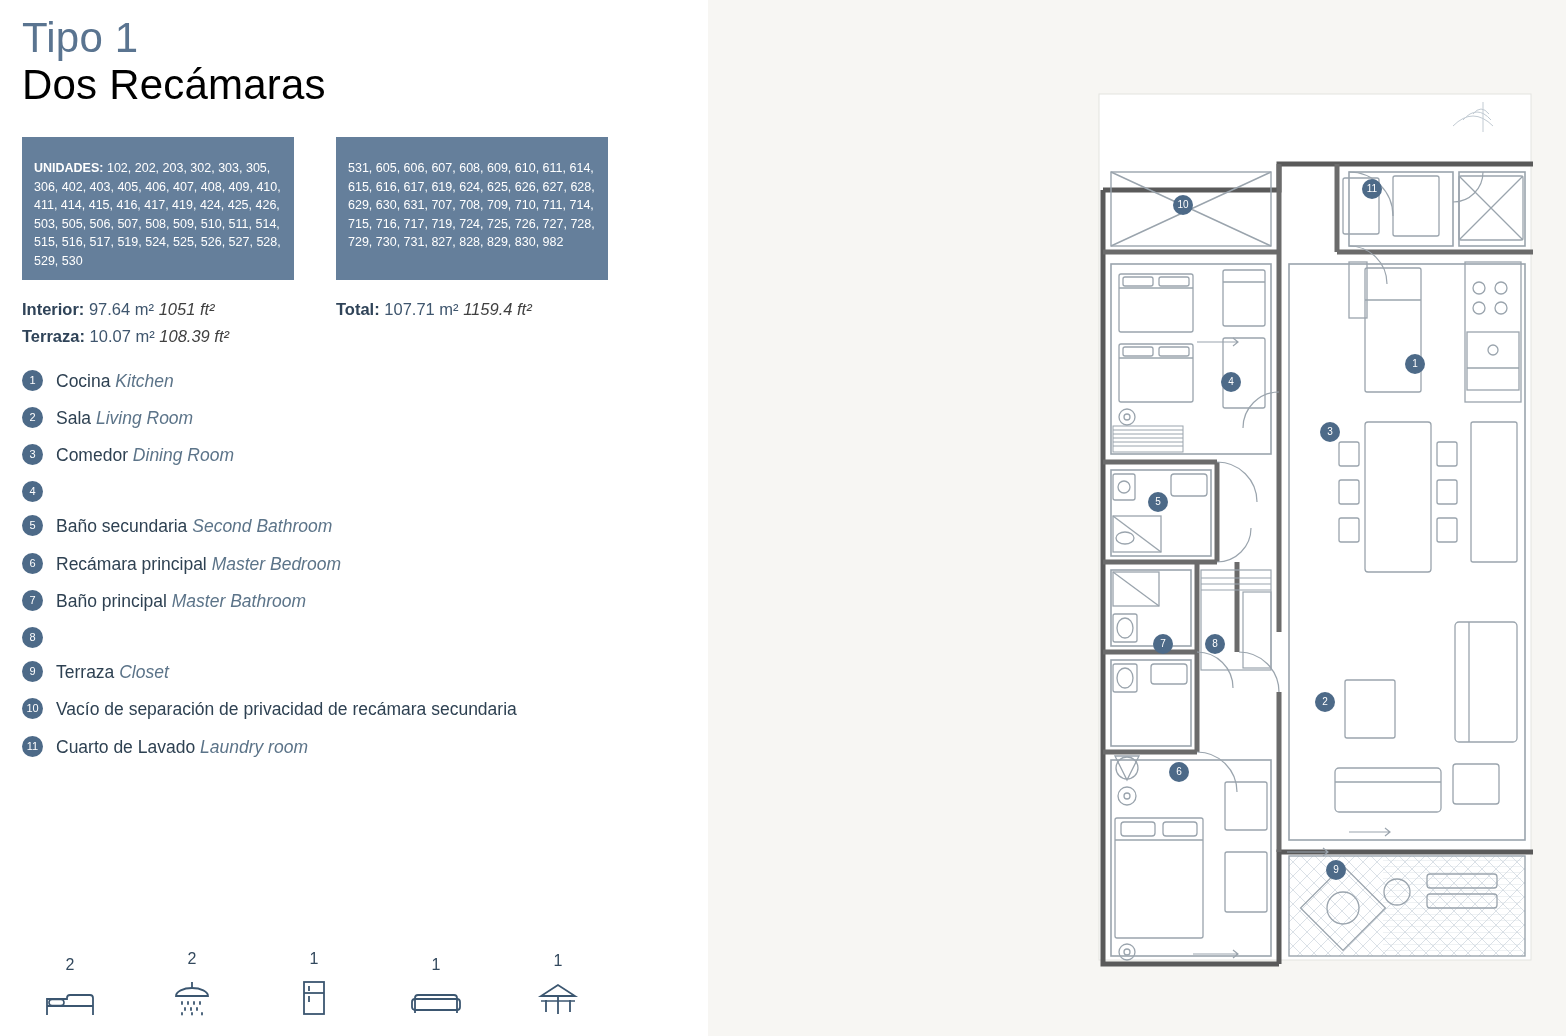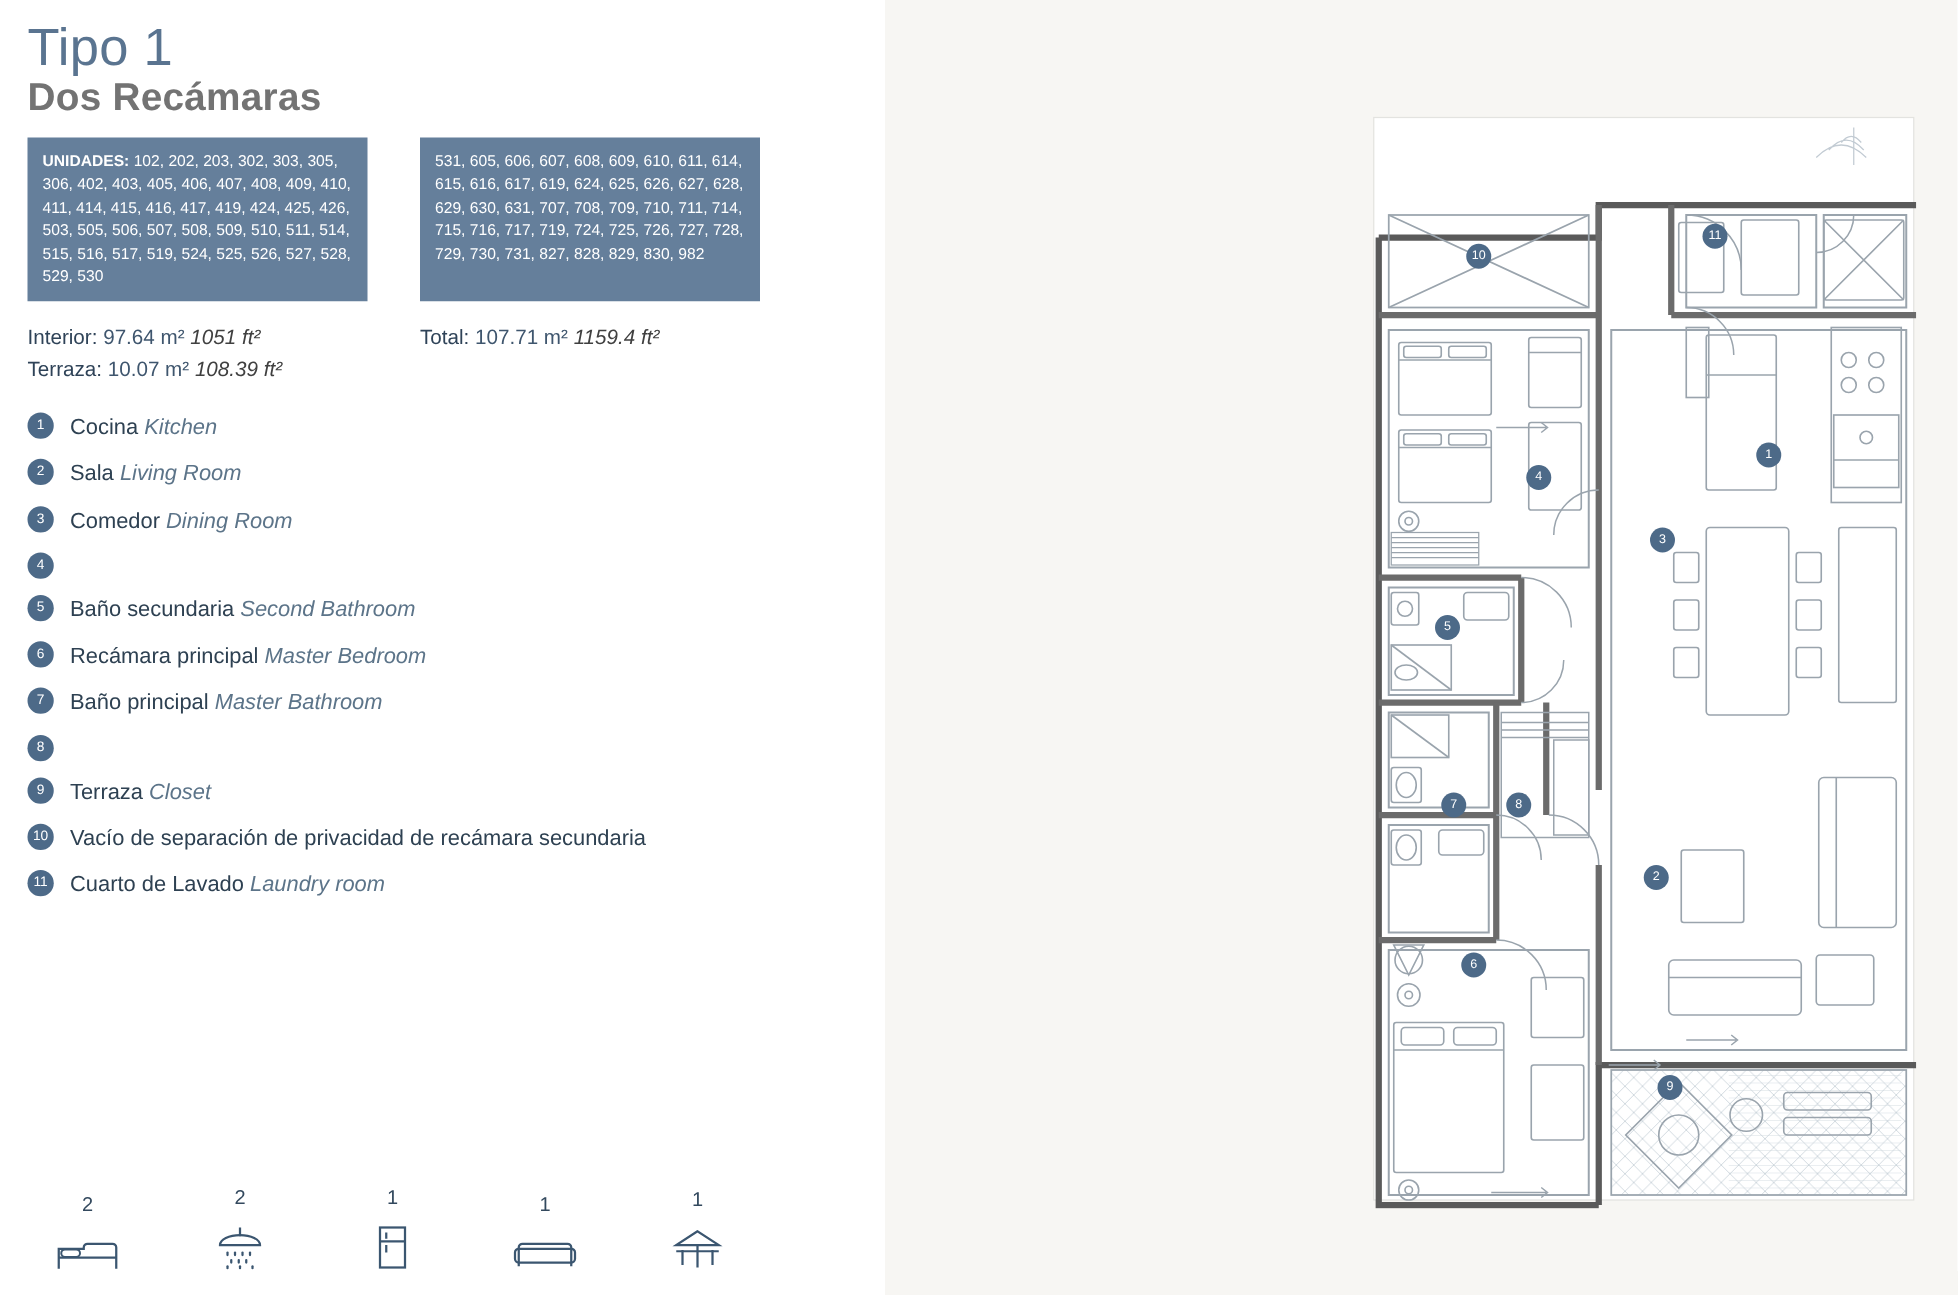--- a/index.html
+++ b/index.html
@@ -25,54 +25,55 @@
   }
   .title-block { margin-bottom: 14px; }
   .title-1 {
     font-size: 42px;
     font-weight: 400;
     color: #5a7490;
     line-height: 1.12;
     letter-spacing: 0.2px;
   }
   .title-2 {
-    font-size: 31px;
-    font-weight: 700;
-    color: #737373;
+    font-size: 42px;
+    font-weight: 400;
+    color: #000000;
     line-height: 1.12;
     letter-spacing: 0.2px;
   }
   .units-row {
     display: flex;
     gap: 42px;
     margin-top: 10px;
   }
   .units-box {
     background: #657f9b;
     color: #ffffff;
     font-size: 12.5px;
     line-height: 1.48;
-    padding: 10px 12px 10px 12px;
+    padding: 22px 12px 10px 12px;
+    margin-top: 15px;
   }
   .units-box.a { width: 272px; }
   .units-box.b { width: 272px; }
   .units-box b { font-weight: bold; }
   .areas {
     margin-top: 16px;
     display: flex;
     gap: 0px;
   }
   .areas-col-1 { width: 314px; }
   .areas-col-2 { width: 330px; }
   .area-line {
     font-size: 16.5px;
     color: #3f566e;
     line-height: 1.62;
   }
-  .area-line b { font-weight: normal; color: #2f4358; }
+  .area-line b { font-weight: bold; color: #2f4358; }
   .area-ft { font-style: italic; color: #404040; }
   .legend {
     margin-top: 18px;
   }
   .legend-item {
     display: flex;
     align-items: flex-start;
     margin-bottom: 11px;
   }
   .num {

